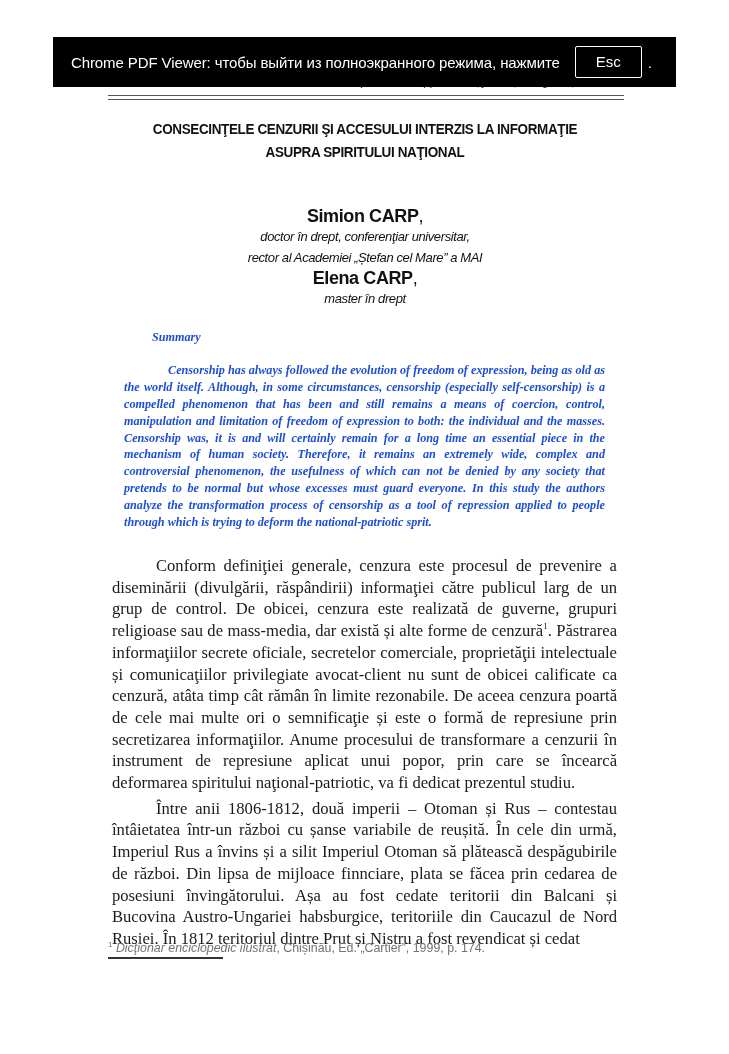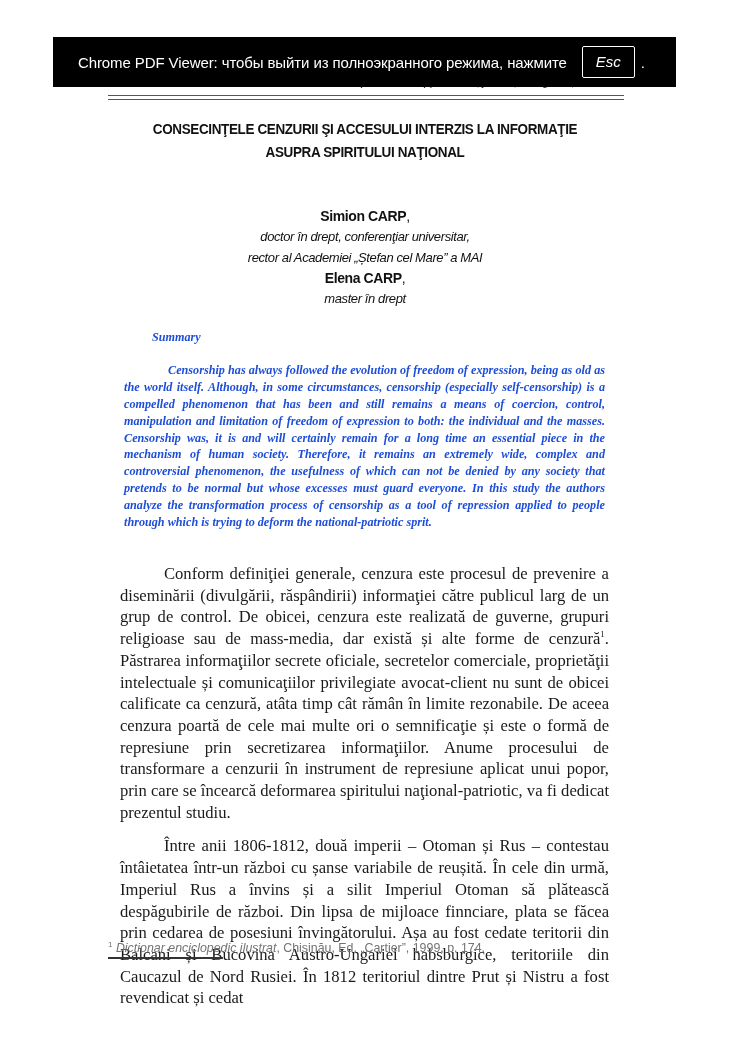--- a/index.html
+++ b/index.html
@@ -74,25 +74,24 @@
       box-sizing: border-box;
       padding-right: 6px;
     }
     .fs-notice .msg {
       letter-spacing: -0.1px;
     }
     .fs-notice .esc-key {
       display: inline-block;
       border: 1px solid #ffffff;
       border-radius: 2px;
-      padding: 6px 13px;
+      padding: 6px 20px;
       margin-left: 15px;
       line-height: 18px;
       font-size: 15px;
-      font-style: italic;
     }
     .fs-notice .dot {
       margin-left: 6px;
     }
 
     
     .title {
       position: absolute;
       left: 100px;
       top: 118px;
@@ -113,21 +112,21 @@
       position: absolute;
       left: 120px;
       top: 206px;
       width: 490px;
       text-align: center;
       font-family: "Liberation Sans", sans-serif;
       color: #111;
     }
     .authors .author-name {
       font-weight: bold;
-      font-size: 14px;
+      font-size: 18px;
       line-height: 20px;
       letter-spacing: -0.4px;
     }
     .authors .author-name .comma {
       font-weight: normal;
     }
     .authors .affil {
       font-style: italic;
       font-size: 13px;
       line-height: 21px;
@@ -162,21 +161,21 @@
       left: 108px;
       top: 551px;
       width: 513px;
       font-family: "Liberation Serif", serif;
       font-size: 16.6px;
       line-height: 21.7px;
       color: #1a1a1a;
       text-align: justify;
     }
     .body-text p {
-      margin: 12px;
+      margin: 4px;
       text-indent: 44px;
     }
     sup {
       font-size: 9px;
       line-height: 0;
       vertical-align: super;
     }
 
     
     .footnote-rule {

